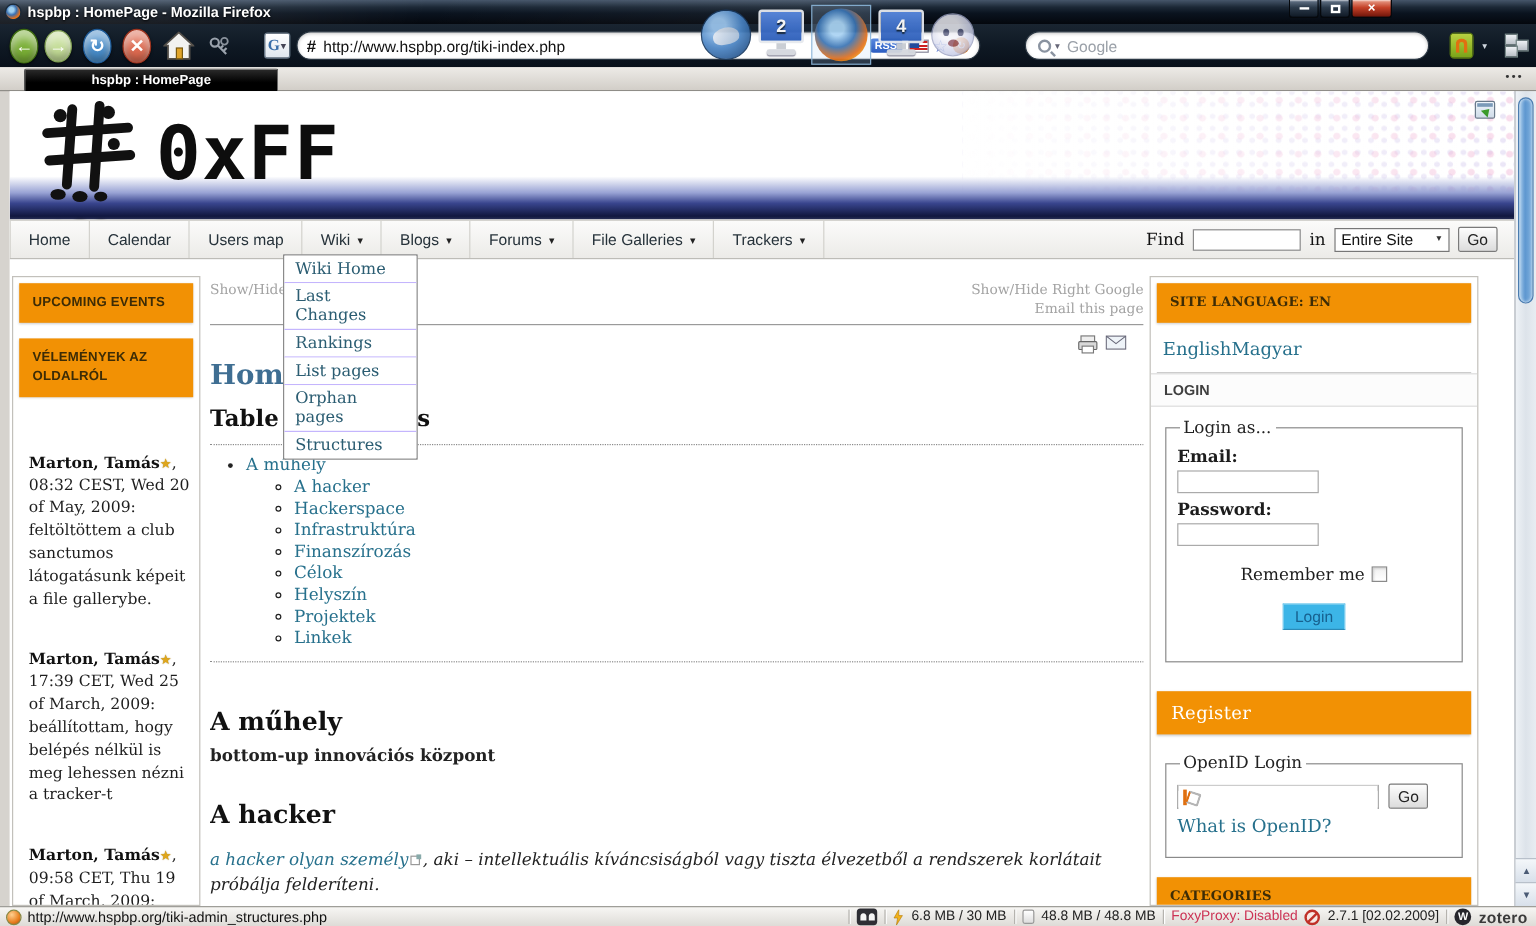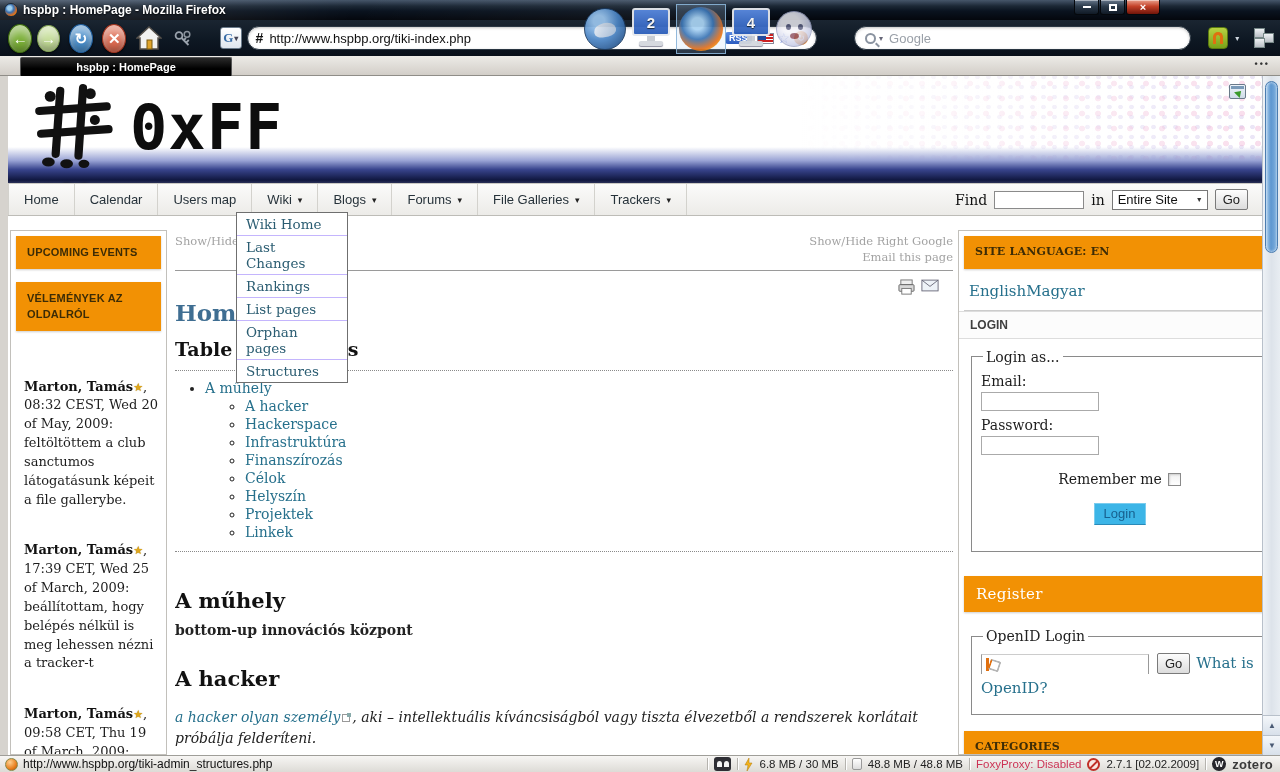--- a/index.html
+++ b/index.html
@@ -140,21 +140,21 @@
 
   
   #wikidd { position:absolute; left:236px; top:212px; width:112px; background:#fff; border:1px solid #6f6f6f; z-index:50; }
   #wikidd .dd-item { font-family:"DejaVu Serif",serif; font-size:13.5px; color:#2b5d72; padding:3px 9px; border-bottom:1px solid #c4b5fd; background:#fff; cursor:default;}
   #wikidd .dd-item:last-child { border-bottom:none; }
 
   
   .col { position:absolute; top:154px; bottom:0; background:#fff; overflow:hidden; }
   #leftcol { left:2px; width:157px; border:1px solid #c2c0bb; }
   #maincol { left:167px; width:778px; }
-  #rightcol { left:950px; width:323px; border:1px solid #c2c0bb; }
+  #rightcol { left:950px; width:274px; border:1px solid #c2c0bb; }
 
   .module-head { background:#F29104; color:#3d2c06; font-weight:bold; font-size:11px; line-height:1.5;
     letter-spacing:.2px; padding:8px 6px 8px 11px; margin:5px 5px 13px; box-shadow:0 1px 2px rgba(0,0,0,.2); }
   .module-head.reg { color:#fff; font-family:"DejaVu Serif",serif; font-weight:normal; font-size:15px; letter-spacing:.3px; padding:7px 6px 7px 12px;}
 
   
   .posts { padding:2px 8px 0 13px; font-family:"DejaVu Serif",serif; font-size:13px; line-height:1.45; color:#1d1d1d; }
   .posts p { margin-bottom:13px;margin-top:32px; }
   .pname { font-weight:bold; color:#111; }
   .star-ico { color:#e0a61b; font-size:11px; text-shadow:0 0 1px #8a6a00; }
@@ -180,21 +180,21 @@
   .ext-ico::after { content:""; position:absolute; right:-2px; top:-2px; width:4px; height:4px; background:#8aa; }
 
   
   #rightcol { font-family:"DejaVu Serif",serif; }
   .langrow { display:flex; justify-content:flex-start; font-size:15px; color:#26708C; margin:4px 10px 10px; }
   .divline { border-top:1px solid #ccc; margin:0 5px; }
   .login-head { font-family:"Liberation Sans",sans-serif; font-weight:bold; font-size:12px; color:#3f3f3f;
     padding:6px 0 6px 11px; border-top:1px solid #ddd; border-bottom:1px solid #ddd; margin-bottom:10px; background:#fcfcfc;}
   fieldset.fs { border:1px solid #8a8a8a; margin:0 12px; padding:2px 9px 12px; }
   fieldset.fs legend { font-size:14px; color:#222; padding:0 3px; margin-left:2px; }
-  .f-label { font-size:14px; font-weight:400; color:#1d1d1d; margin-top:6px; }
+  .f-label { font-size:14px; font-weight:700; color:#1d1d1d; margin-top:6px; }
   .f-input { width:118px; height:19px; border:1px solid #aaa; margin-top:3px; display:block; font-size:12px; padding:0 3px;}
   .rememberrow { text-align:center; font-size:14px; margin-top:16px; color:#1d1d1d;}
   .cbox { display:inline-block; width:13px; height:13px; border:1px solid #8a8a8a; background:linear-gradient(#f0f0f0,#fff);
     vertical-align:-2px; margin-left:6px; box-shadow:inset 1px 1px 2px rgba(0,0,0,.15);}
   .login-btn { display:block; margin:16px auto 14px; width:52px; height:22px; background:#3CB5E7; border:1px solid #7accee;
     border-bottom-color:#2a8ab8; color:#17618f; font-size:13px; font-family:"Liberation Sans",sans-serif; text-align:center; line-height:20px;}
   .openid-wrap { font-size:15px; color:#26708C; line-height:1.7; }
   .oi-box { display:inline-block; position:relative; width:168px; height:20px; border:1px solid #999; border-top-color:#ccc; vertical-align:middle;}
   .oi-box input { width:100%; height:100%; border:none; outline:none; padding-left:17px; font-size:12px;}
   .openid-ico { position:absolute; left:3px; top:3px; width:12px; height:13px; pointer-events:none; }

